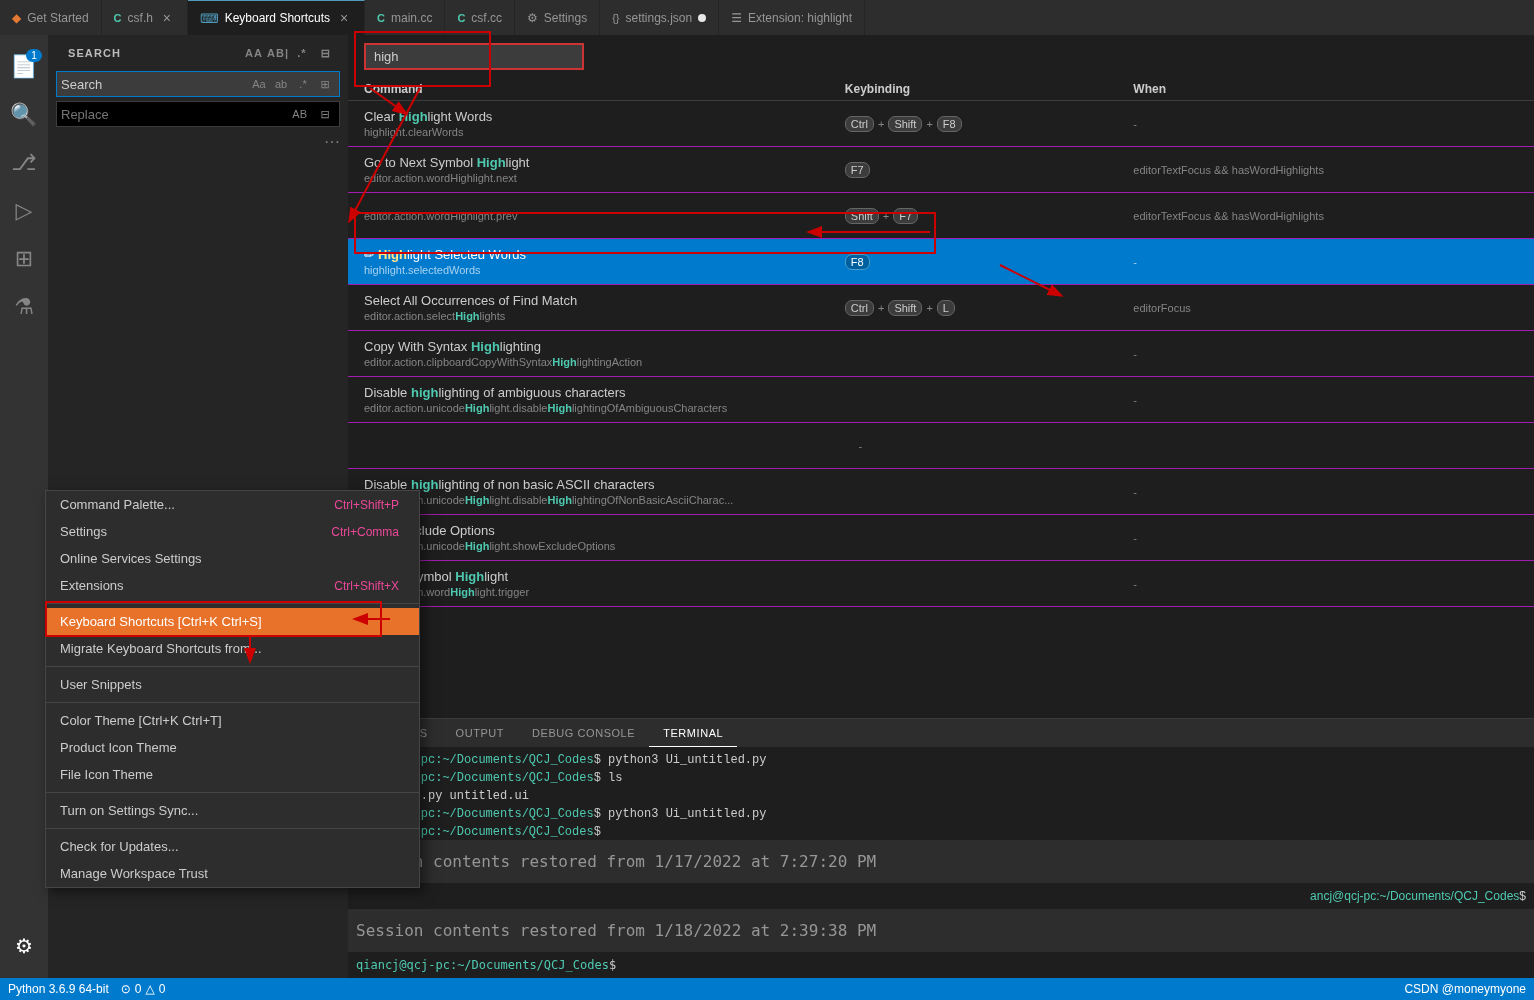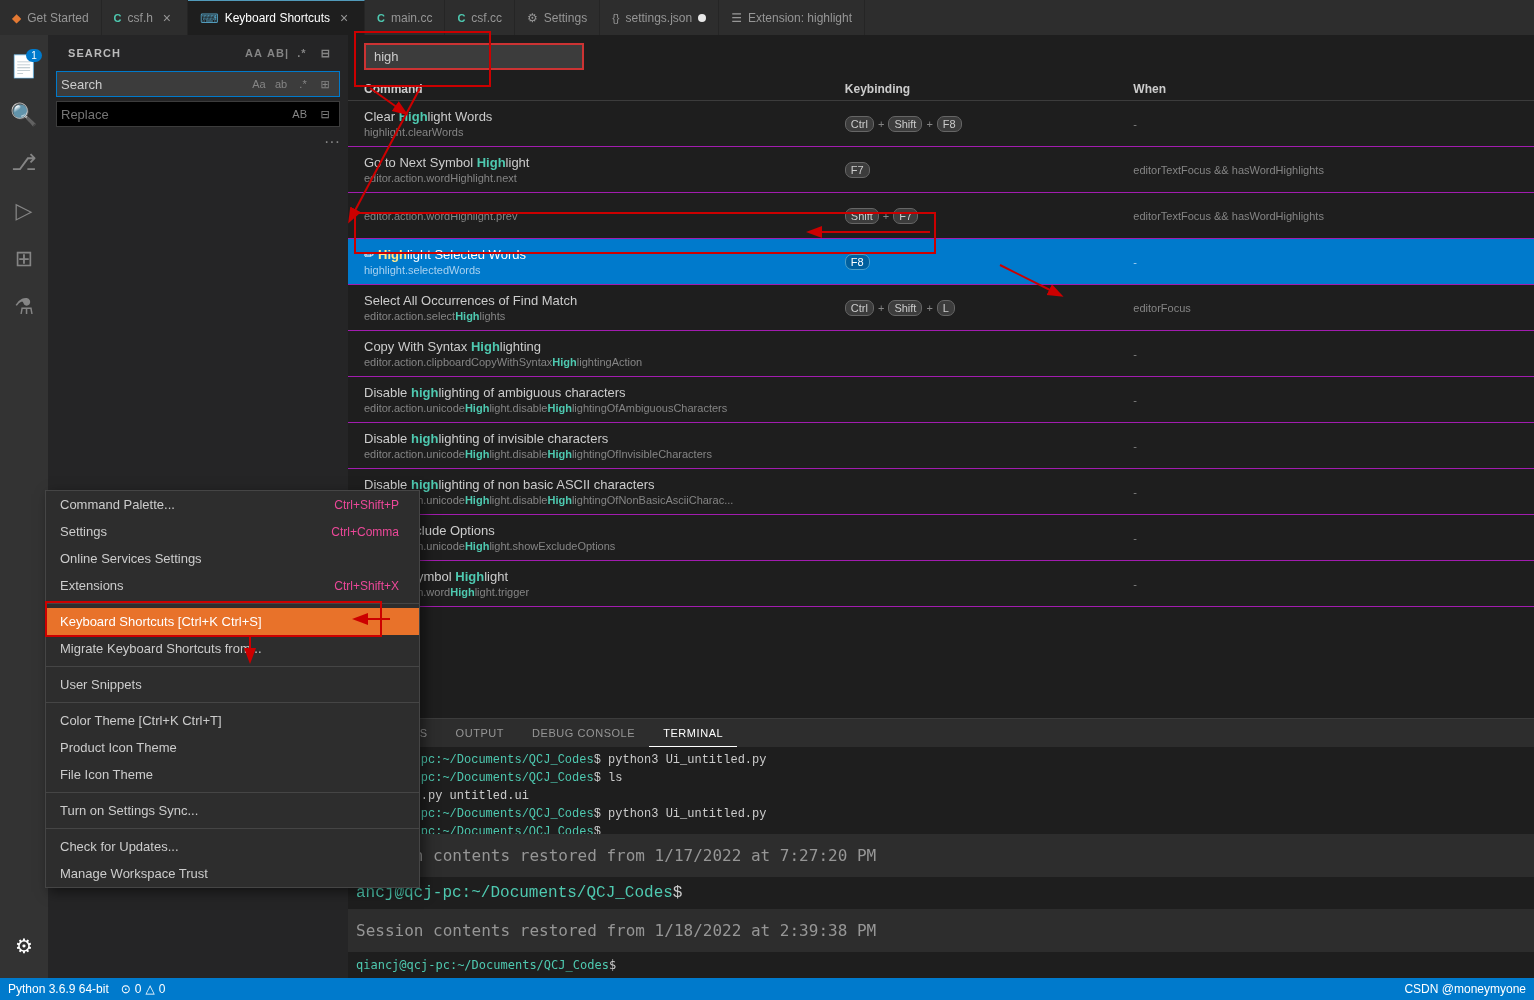--- a/index.html
+++ b/index.html
@@ -605,24 +605,20 @@
         <div class="ks-row">
           <div class="ks-cmd-group">
             <span class="ks-cmd-name">Disable <span class="highlight">high</span>lighting of ambiguous characters</span>
             <span class="ks-cmd-id">editor.action.unicode<span class="highlight">High</span>light.disable<span class="highlight">High</span>lightingOfAmbiguousCharacters</span>
           </div>
           <div class="ks-keybinding"></div>
           <div class="ks-when">-</div>
         </div>
 
         <div class="ks-row">
-          <div class="ks-cmd-group">
-            <span class="ks-cmd-name">Disable <span class="highlight">high</span>lighting of invisible characters</span>
-            <span class="ks-cmd-id">editor.action.unicode<span class="highlight">High</span>light.disable<span class="highlight">High</span>lightingOfInvisibleCharacters</span>
-          </div>
           <div class="ks-keybinding"></div>
           <div class="ks-when">-</div>
         </div>
 
         <div class="ks-row">
           <div class="ks-cmd-group">
             <span class="ks-cmd-name">Disable <span class="highlight">high</span>lighting of non basic ASCII characters</span>
             <span class="ks-cmd-id">editor.action.unicode<span class="highlight">High</span>light.disable<span class="highlight">High</span>lightingOfNonBasicAsciiCharac...</span>
           </div>
           <div class="ks-keybinding"></div>
@@ -668,21 +664,21 @@
           <span class="term-output">_untitled.py  untitled.ui</span>
         </div>
         <div class="term-line">
           <span class="term-path">ancj@qcj-pc:~/Documents/QCJ_Codes</span><span class="term-dollar">$ python3 Ui_untitled.py</span>
         </div>
         <div class="term-line">
           <span class="term-path">ancj@qcj-pc:~/Documents/QCJ_Codes</span><span class="term-dollar">$</span>
         </div>
       </div>
       <div class="term-session-bar">Session contents restored from 1/17/2022 at 7:27:20 PM</div>
-      <div class="term-line" style="padding:4px 8px;font-family:Liberation Mono, monospace;font-size:16px;">
+      <div class="term-line" style="padding:4px 8px;font-family:Liberation Sans, sans-serif;font-size:12px;text-align:right;">
         <span class="term-path">ancj@qcj-pc:~/Documents/QCJ_Codes</span><span class="term-dollar">$</span>
       </div>
       <div class="term-session-bar">Session contents restored from 1/18/2022 at 2:39:38 PM</div>
       <div class="term-line" style="padding:4px 8px;font-family:Consolas,monospace;font-size:12px;">
         <span class="term-path">qiancj@qcj-pc:~/Documents/QCJ_Codes</span><span class="term-dollar">$</span>
       </div>
     </div>
   </div>
 </div>
 

